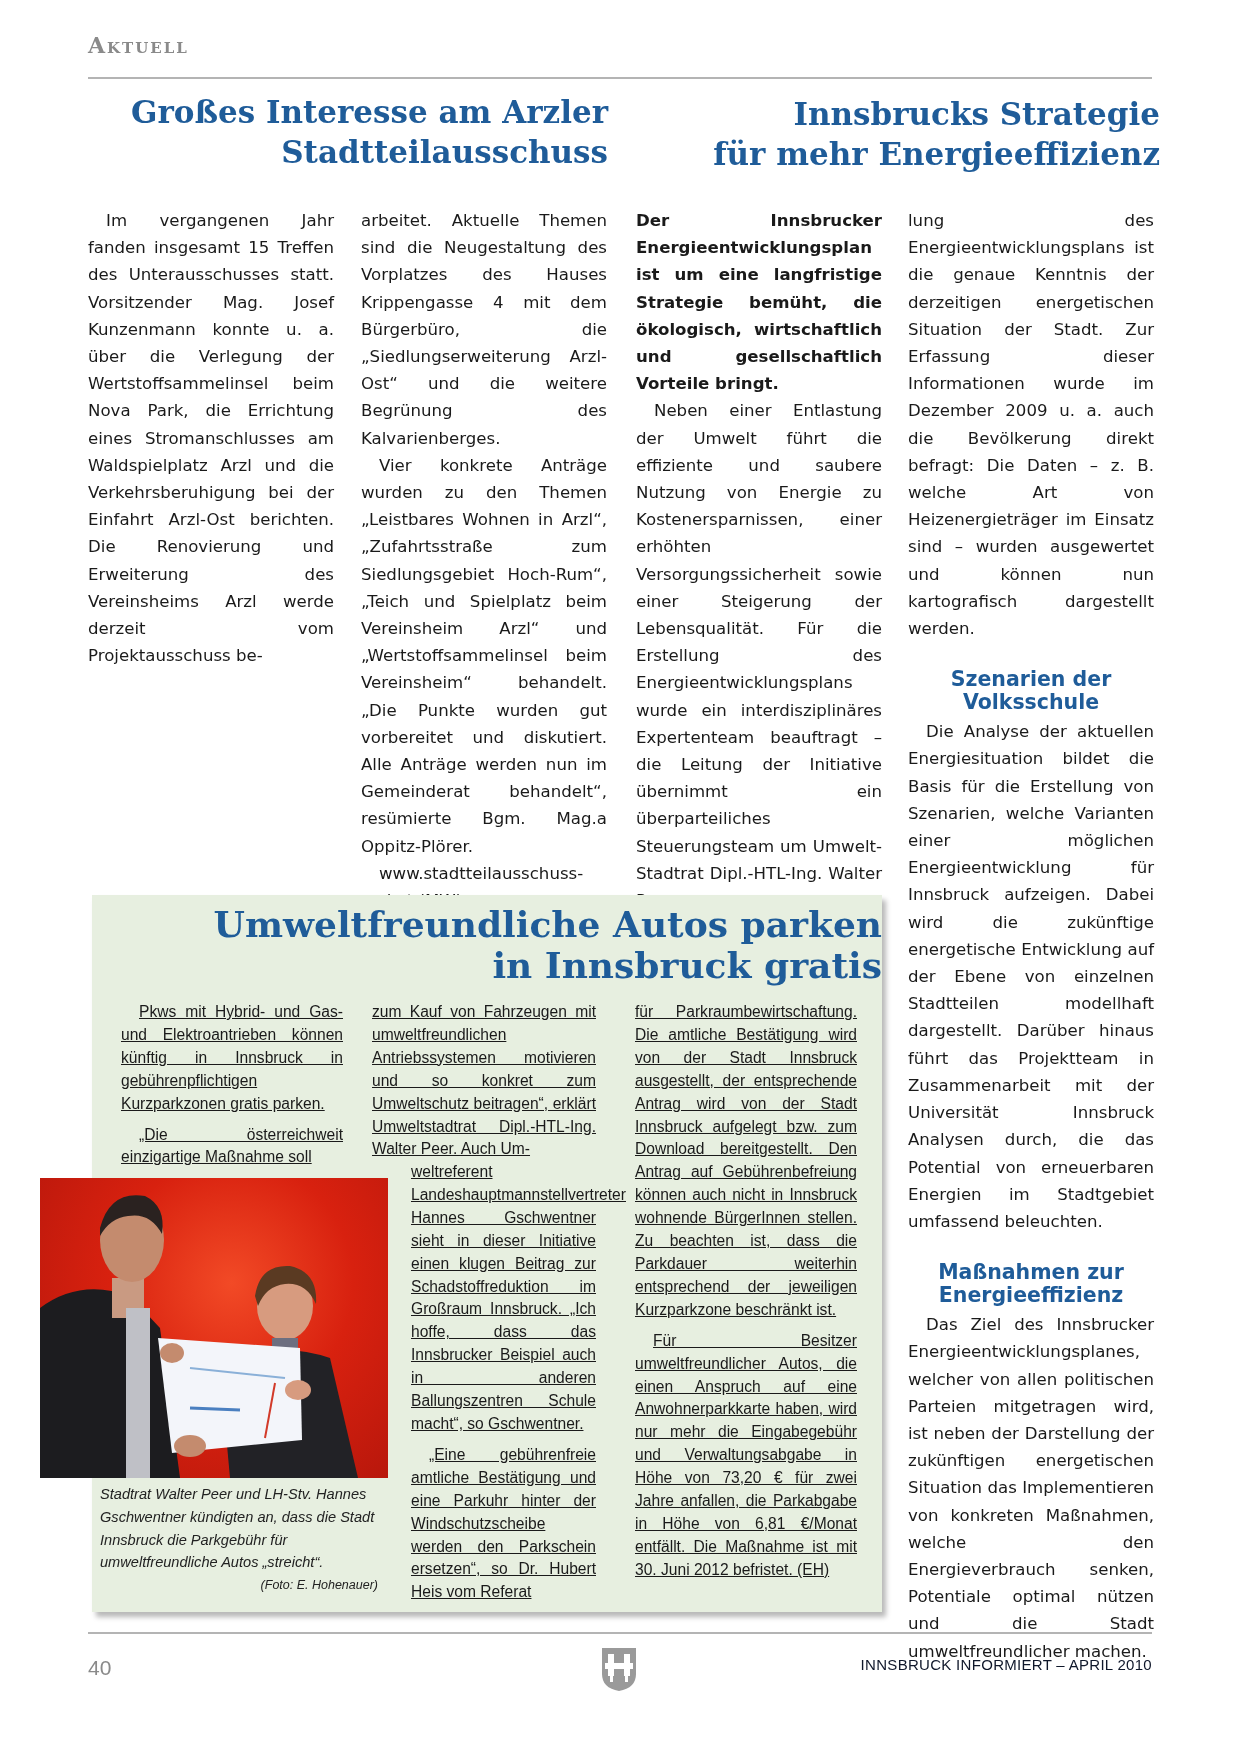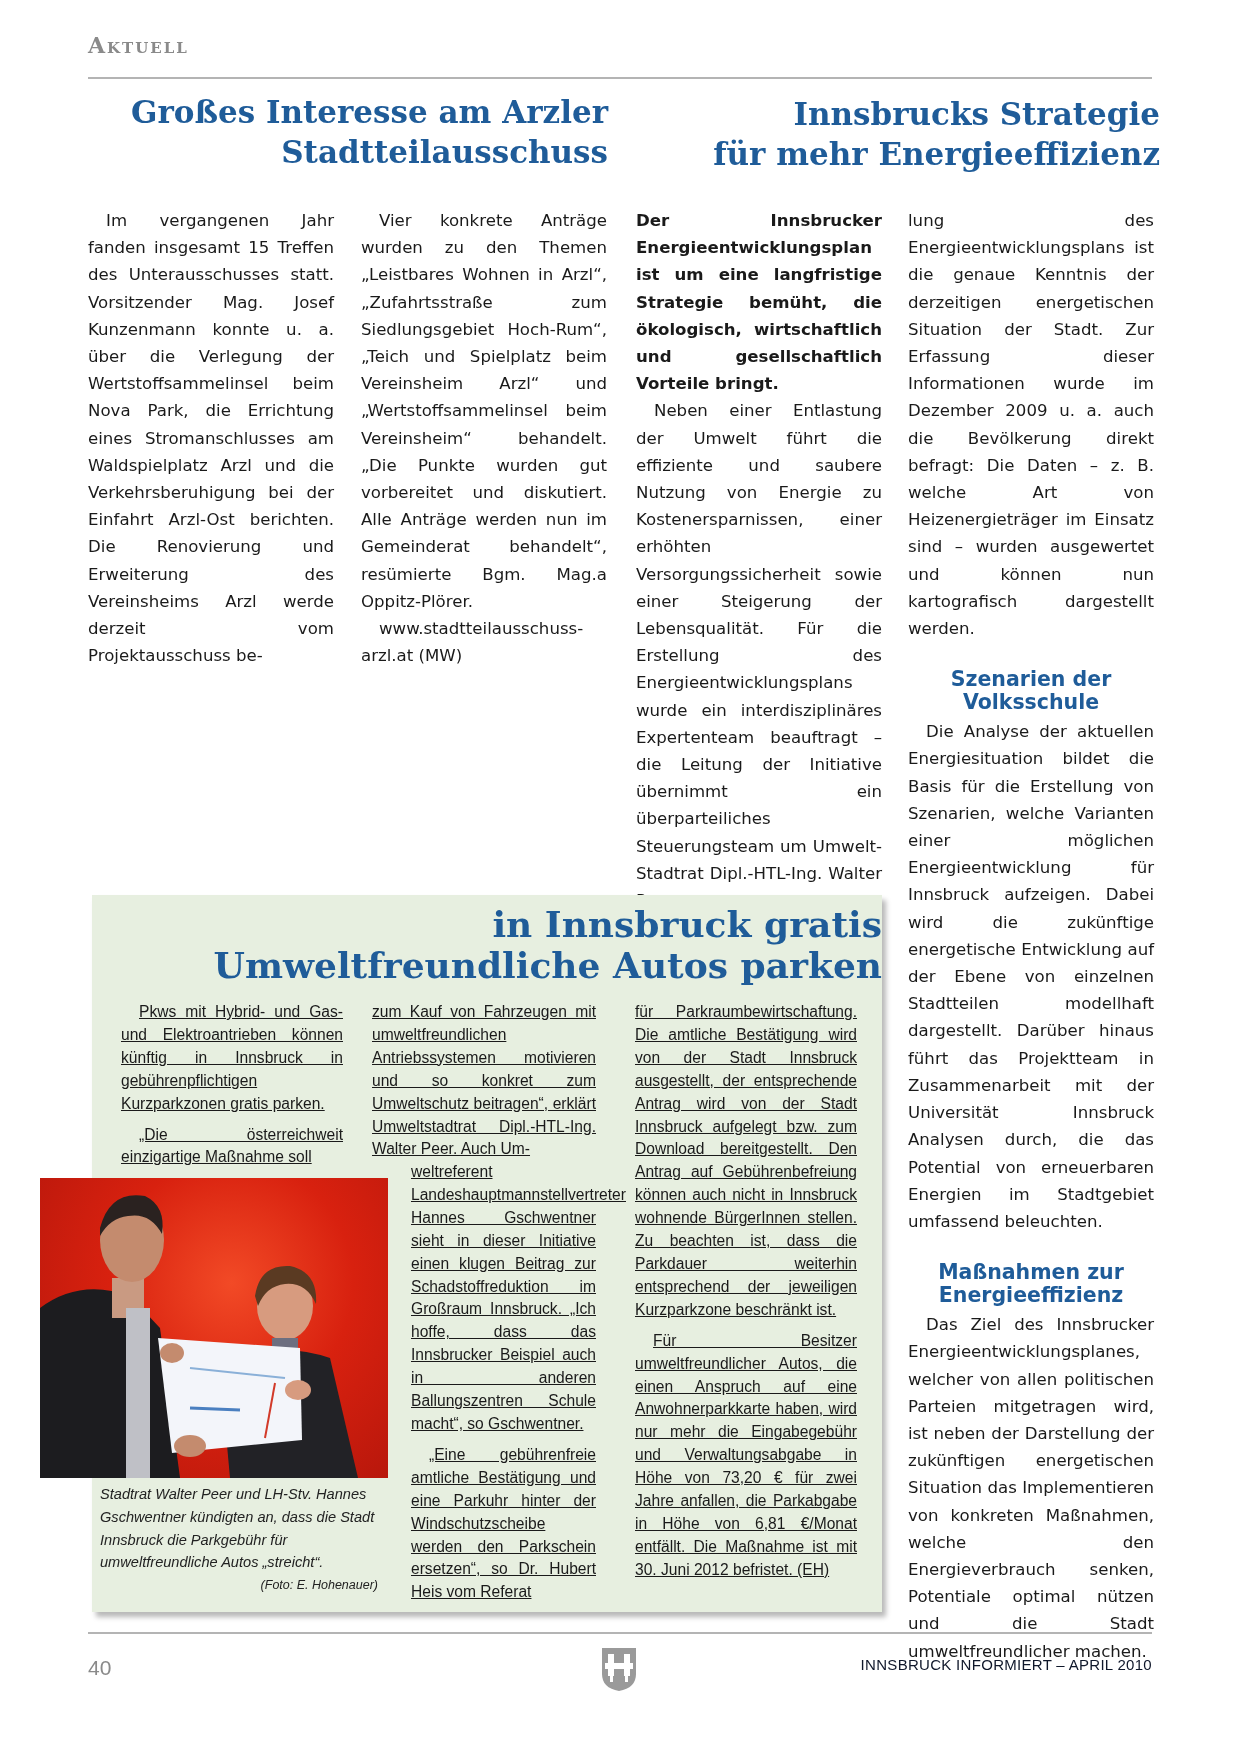--- a/index.html
+++ b/index.html
@@ -45,42 +45,43 @@
 <div class="abs headline" style="left:640px; top:94px; width:520px;">
   <div>Innsbrucks Strategie</div>
   <div>für mehr Energieeffizienz</div>
 </div>
 
 <div class="abs col" style="left:88px; top:207px;">
   <p class="indent">Im vergangenen Jahr fanden insgesamt 15 Treffen des Unterausschusses statt. Vorsitzender Mag. Josef Kunzenmann konnte u. a. über die Verlegung der Wertstoffsammelinsel beim Nova Park, die Errichtung eines Stromanschlusses am Waldspielplatz Arzl und die Verkehrsberuhigung bei der Einfahrt Arzl-Ost berichten. Die Renovierung und Erweiterung des Vereinsheims Arzl werde derzeit vom Projektausschuss be-</p>
 </div>
 
 <div class="abs col" style="left:361px; top:207px;">
+  <p>arbeitet. Aktuelle Themen sind die Neugestaltung des Vorplatzes des Hauses Krippengasse 4 mit dem Bürgerbüro, die „Siedlungserweiterung Arzl-Ost“ und die weitere Begrünung des Kalvarienberges.</p>
   <p class="indent">Vier konkrete Anträge wurden zu den Themen „Leistbares Wohnen in Arzl“, „Zufahrtsstraße zum Siedlungsgebiet Hoch-Rum“, „Teich und Spielplatz beim Vereinsheim Arzl“ und „Wertstoffsammelinsel beim Vereinsheim“ behandelt. „Die Punkte wurden gut vorbereitet und diskutiert. Alle Anträge werden nun im Gemeinderat behandelt“, resümierte Bgm. Mag.a Oppitz-Plörer.</p>
   <p class="indent">www.stadtteilausschuss-arzl.at (MW)</p>
 </div>
 
 <div class="abs col" style="left:636px; top:207px;">
   <p class="lead">Der Innsbrucker Energieentwicklungsplan ist um eine langfristige Strategie bemüht, die ökologisch, wirtschaftlich und gesellschaftlich Vorteile bringt.</p>
   <p class="indent">Neben einer Entlastung der Umwelt führt die effiziente und saubere Nutzung von Energie zu Kostenersparnissen, einer erhöhten Versorgungssicherheit sowie einer Steigerung der Lebensqualität. Für die Erstellung des Energieentwicklungsplans wurde ein interdisziplinäres Expertenteam beauftragt – die Leitung der Initiative übernimmt ein überparteiliches Steuerungsteam um Umwelt-Stadtrat Dipl.-HTL-Ing. Walter Peer.</p>
   <p class="indent">Grundlage für die Erstel-</p>
 </div>
 
 <div class="abs col" style="left:908px; top:207px;">
   <p>lung des Energieentwicklungsplans ist die genaue Kenntnis der derzeitigen energetischen Situation der Stadt. Zur Erfassung dieser Informationen wurde im Dezember 2009 u. a. auch die Bevölkerung direkt befragt: Die Daten – z. B. welche Art von Heizenergieträger im Einsatz sind – wurden ausgewertet und können nun kartografisch dargestellt werden.</p>
   <div class="subhead">Szenarien der Volksschule</div>
   <p class="indent">Die Analyse der aktuellen Energiesituation bildet die Basis für die Erstellung von Szenarien, welche Varianten einer möglichen Energieentwicklung für Innsbruck aufzeigen. Dabei wird die zukünftige energetische Entwicklung auf der Ebene von einzelnen Stadtteilen modellhaft dargestellt. Darüber hinaus führt das Projektteam in Zusammenarbeit mit der Universität Innsbruck Analysen durch, die das Potential von erneuerbaren Energien im Stadtgebiet umfassend beleuchten.</p>
   <div class="subhead">Maßnahmen zur Energieeffizienz</div>
   <p class="indent">Das Ziel des Innsbrucker Energieentwicklungsplanes, welcher von allen politischen Parteien mitgetragen wird, ist neben der Darstellung der zukünftigen energetischen Situation das Implementieren von konkreten Maßnahmen, welche den Energieverbrauch senken, Potentiale optimal nützen und die Stadt umweltfreundlicher machen.</p>
 </div>
 
 <div class="abs greenbox"></div>
 <div class="abs headline gb-head" style="left:92px; top:904px; width:790px;">
+  <div>Umweltfreundliche Autos parken</div>
   <div>in Innsbruck gratis</div>
-  <div>Umweltfreundliche Autos parken</div>
 </div>
 
 <div class="abs gcol" style="left:113px; top:993px;">
   <p class="indent">Pkws mit Hybrid- und Gas- und Elektroantrieben können künftig in Innsbruck in gebührenpflichtigen Kurzparkzonen gratis parken.</p>
   <p class="indent">„Die österreichweit einzigartige Maßnahme soll</p>
 </div>
 
 <div class="abs gcol" style="left:364px; top:993px; width:240px;">
   <p>zum Kauf von Fahrzeugen mit umweltfreundlichen Antriebssystemen motivieren und so konkret zum Umweltschutz beitragen“, erklärt Umweltstadtrat Dipl.-HTL-Ing. Walter Peer. Auch Um-</p>
 </div>

